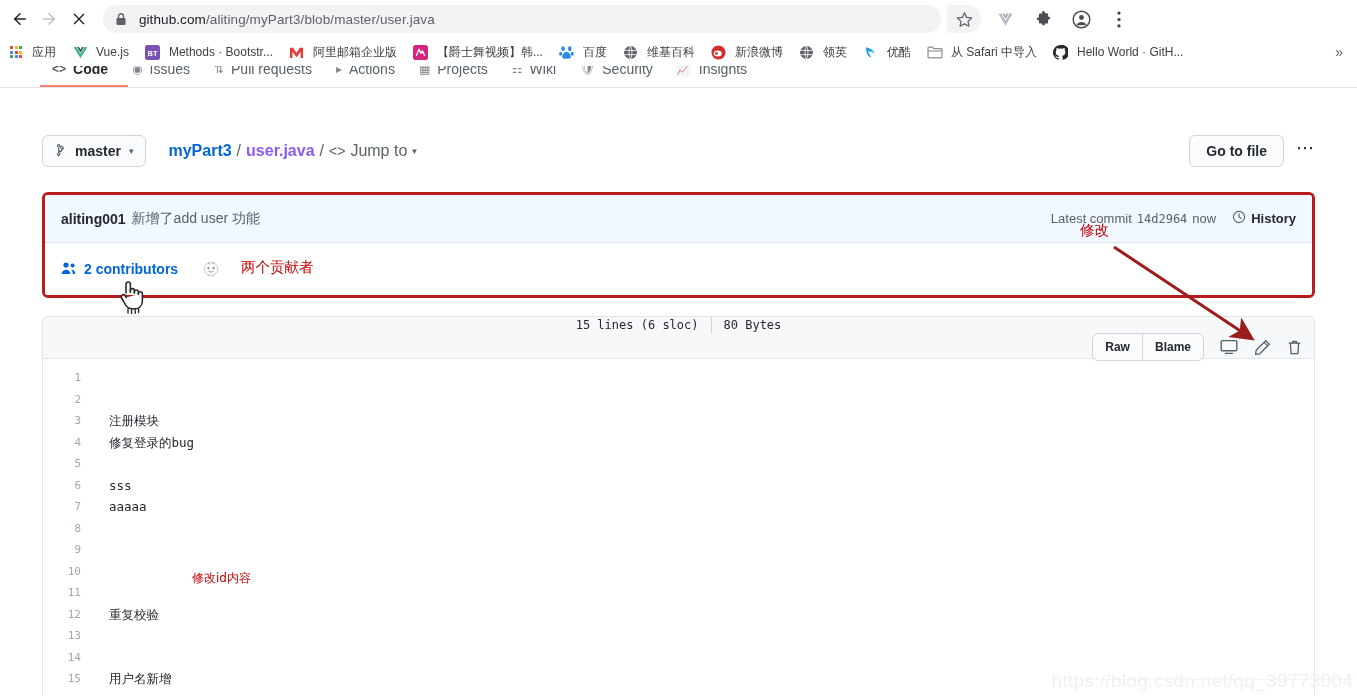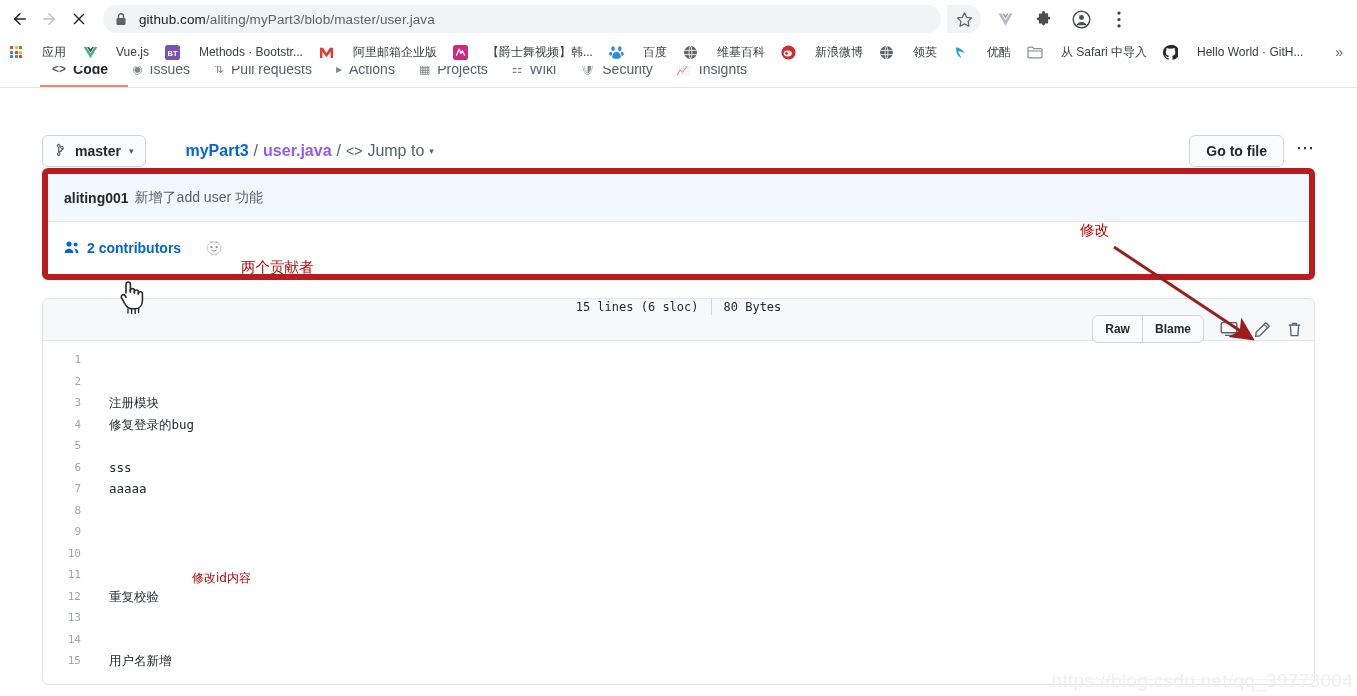--- a/index.html
+++ b/index.html
@@ -55,21 +55,21 @@
   .bookmarks {
     position: absolute; top: 38px; left: 0; width: 1357px; height: 28px;
     display: flex; align-items: center; background: #fff;
     font-size: 12px; color: #3c4043;
   }
   .bm {
     display: flex; align-items: center; height: 24px;
     padding: 0 8px; border-radius: 4px; white-space: nowrap;
   }
   .bm-ico {
-    width: 16px; height: 16px; margin-right: 18px;
+    width: 16px; height: 16px; margin-right: 8px;
     display: flex; align-items: center; justify-content: center;
     font-size: 11px; flex: 0 0 auto;
   }
   .bm-label { font-size: 12px; color: #3c4043; }
   .grid-ico { display:grid; grid-template-columns: repeat(3,3px); grid-gap:1.5px; }
   .grid-ico i { width:3px; height:3px; display:block; border-radius:.5px; }
   .chev-more { margin-left: auto; margin-right: 14px; color:#5f6368; font-size: 14px; }
 
   
   .gh { position: absolute; top: 66px; left: 0; width: 1357px; height: 630px; background: #fff; }
@@ -101,38 +101,38 @@
     display: flex; align-items: center; height: 34px; margin-top: 46px;
   }
   .branch-btn {
     display: flex; align-items: center; height: 32px; padding: 0 12px;
     border: 1px solid #d1d5da; border-radius: 6px; background: #fafbfc;
     font-size: 14px; color: #24292e; font-weight: 600;
   }
   .branch-btn .bi { margin-right: 8px; font-size: 13px; color:#57606a; }
   .branch-btn .caret { margin-left: 8px; font-size: 9px; color:#57606a; }
 
-  .breadcrumb { margin-left: 39px; font-size: 16px; color: #24292e; display:flex; align-items:center;}
+  .breadcrumb { margin-left: 22px; font-size: 16px; color: #24292e; display:flex; align-items:center;}
   .breadcrumb .repo { color: #0366d6; font-weight: 600; }
   .breadcrumb .sep { color: #586069; margin: 0 5px; font-weight: 400; }
   .breadcrumb .file { font-weight: 600; color:#8b5cf6; }
   .breadcrumb .jump { color: #586069; font-weight: 400; display:flex; align-items:center; }
   .breadcrumb .jump .code-ico { margin-right:5px; font-size:14px; }
   .breadcrumb .jump .caret { margin-left:5px; font-size:9px;}
 
   .head-right { margin-left: auto; display:flex; align-items:center; }
   .goto-btn {
     height: 32px; padding: 0 16px; display:flex; align-items:center;
     border: 1px solid #d1d5da; border-radius: 6px; background:#fafbfc;
     font-size: 14px; color:#24292e; font-weight:600;
   }
   .kebab { margin-left: 12px; color:#24292e; font-size: 18px; letter-spacing:1px; line-height: 8px; padding-bottom:6px;}
 
   .commit-box {
-    border: 6px solid #b91c1c; border-radius: 6px; overflow:hidden;
+    margin-top: 24px; border: 3px solid #b91c1c; border-radius: 6px; overflow:hidden;
   }
   .commit-head {
     background: #f1f8ff; height: 48px; display:flex; align-items:center;
     padding: 0 16px; border-bottom: 1px solid #e1e4e8;
   }
   .commit-author { font-size: 14px; font-weight: 600; color:#24292e; }
   .commit-msg { font-size: 14px; color: #586069; margin-left: 6px; }
   .commit-meta { margin-left:auto; display:flex; align-items:center; font-size: 13px; color:#586069;}
   .commit-sha { font-family:"DejaVu Sans Mono","Liberation Mono",monospace; font-size:12px; margin:0 5px; color:#586069;}
   .history-link { margin-left: 16px; display:flex; align-items:center; font-size:13px; font-weight:600; color:#24292e;}
@@ -465,20 +465,34 @@
         <div class="head-right">
           <div class="goto-btn">Go to file</div>
           <div class="kebab">⋯</div>
         </div>
       </div>
 
       <div class="commit-box">
         <div class="commit-head">
           <span class="commit-author">aliting001</span>
           <span class="commit-msg">新增了add user 功能</span>
+          <span class="commit-meta">
+            <span>Latest commit</span>
+            <span class="commit-sha">14d2964</span>
+            <span>now</span>
+            <span class="history-link">
+              <span class="hi">
+                <svg width="14" height="14" viewBox="0 0 16 16" fill="none" stroke="#57606a" stroke-width="1.3">
+                    <circle cx="8" cy="8" r="6.4"></circle>
+                    <path d="M8 4.4V8l2.6 1.6" stroke-linecap="round"></path>
+                  </svg>
+              </span>
+              <span>History</span>
+            </span>
+          </span>
         </div>
         <div class="contrib-row">
           <span class="contrib-link">
             <span class="pi">
               <svg width="16" height="14" viewBox="0 0 16 14" fill="#0366d6">
                   <circle cx="5" cy="4" r="2.6"></circle>
                   <path d="M.6 13c0-2.5 2-4.3 4.4-4.3S9.4 10.5 9.4 13z"></path>
                   <circle cx="11.6" cy="4.6" r="2"></circle>
                   <path d="M10 8.8c2.1-.5 4.4.9 4.4 4.2h-2.6c0-1.8-.7-3.2-1.8-4.2z"></path>
                 </svg>

